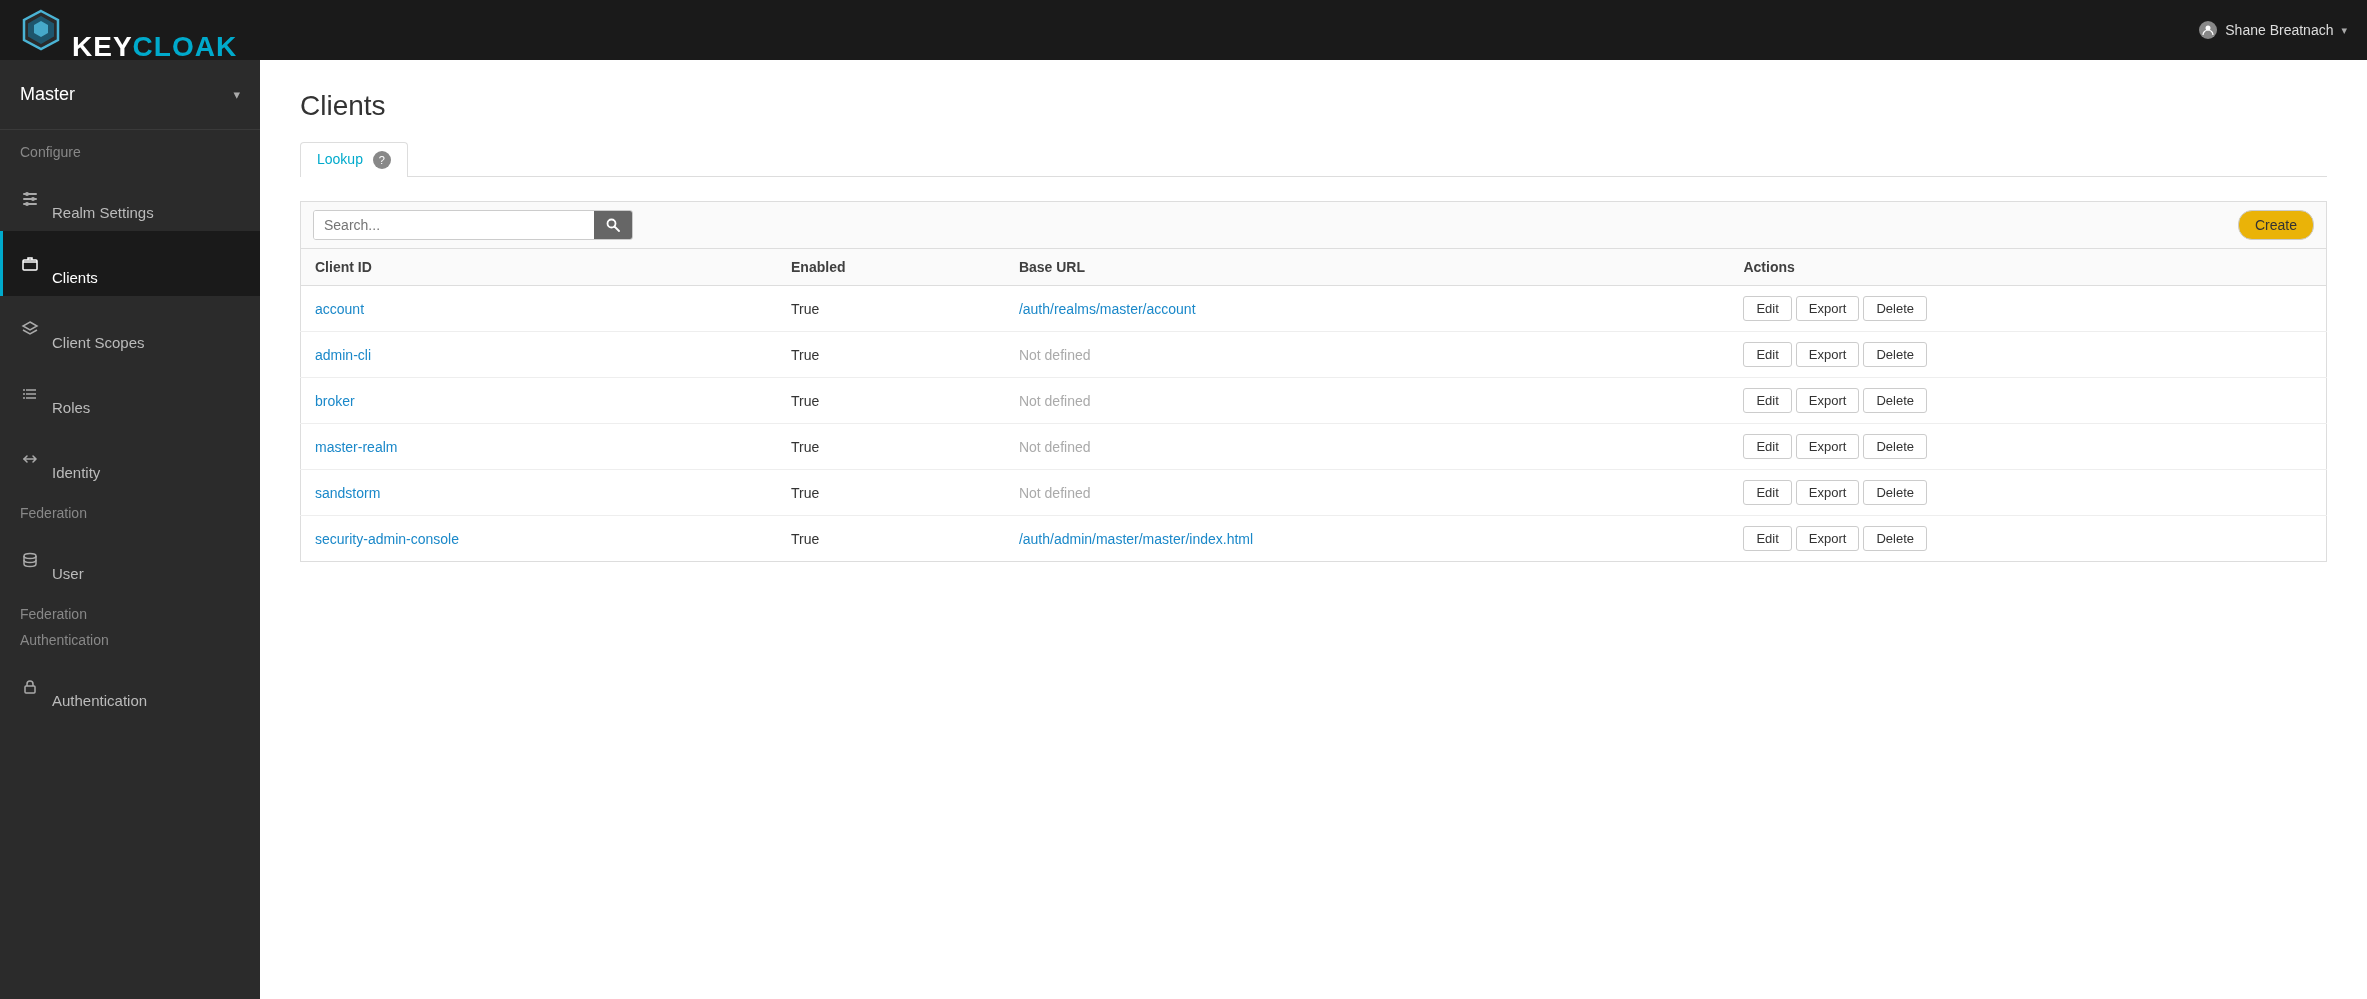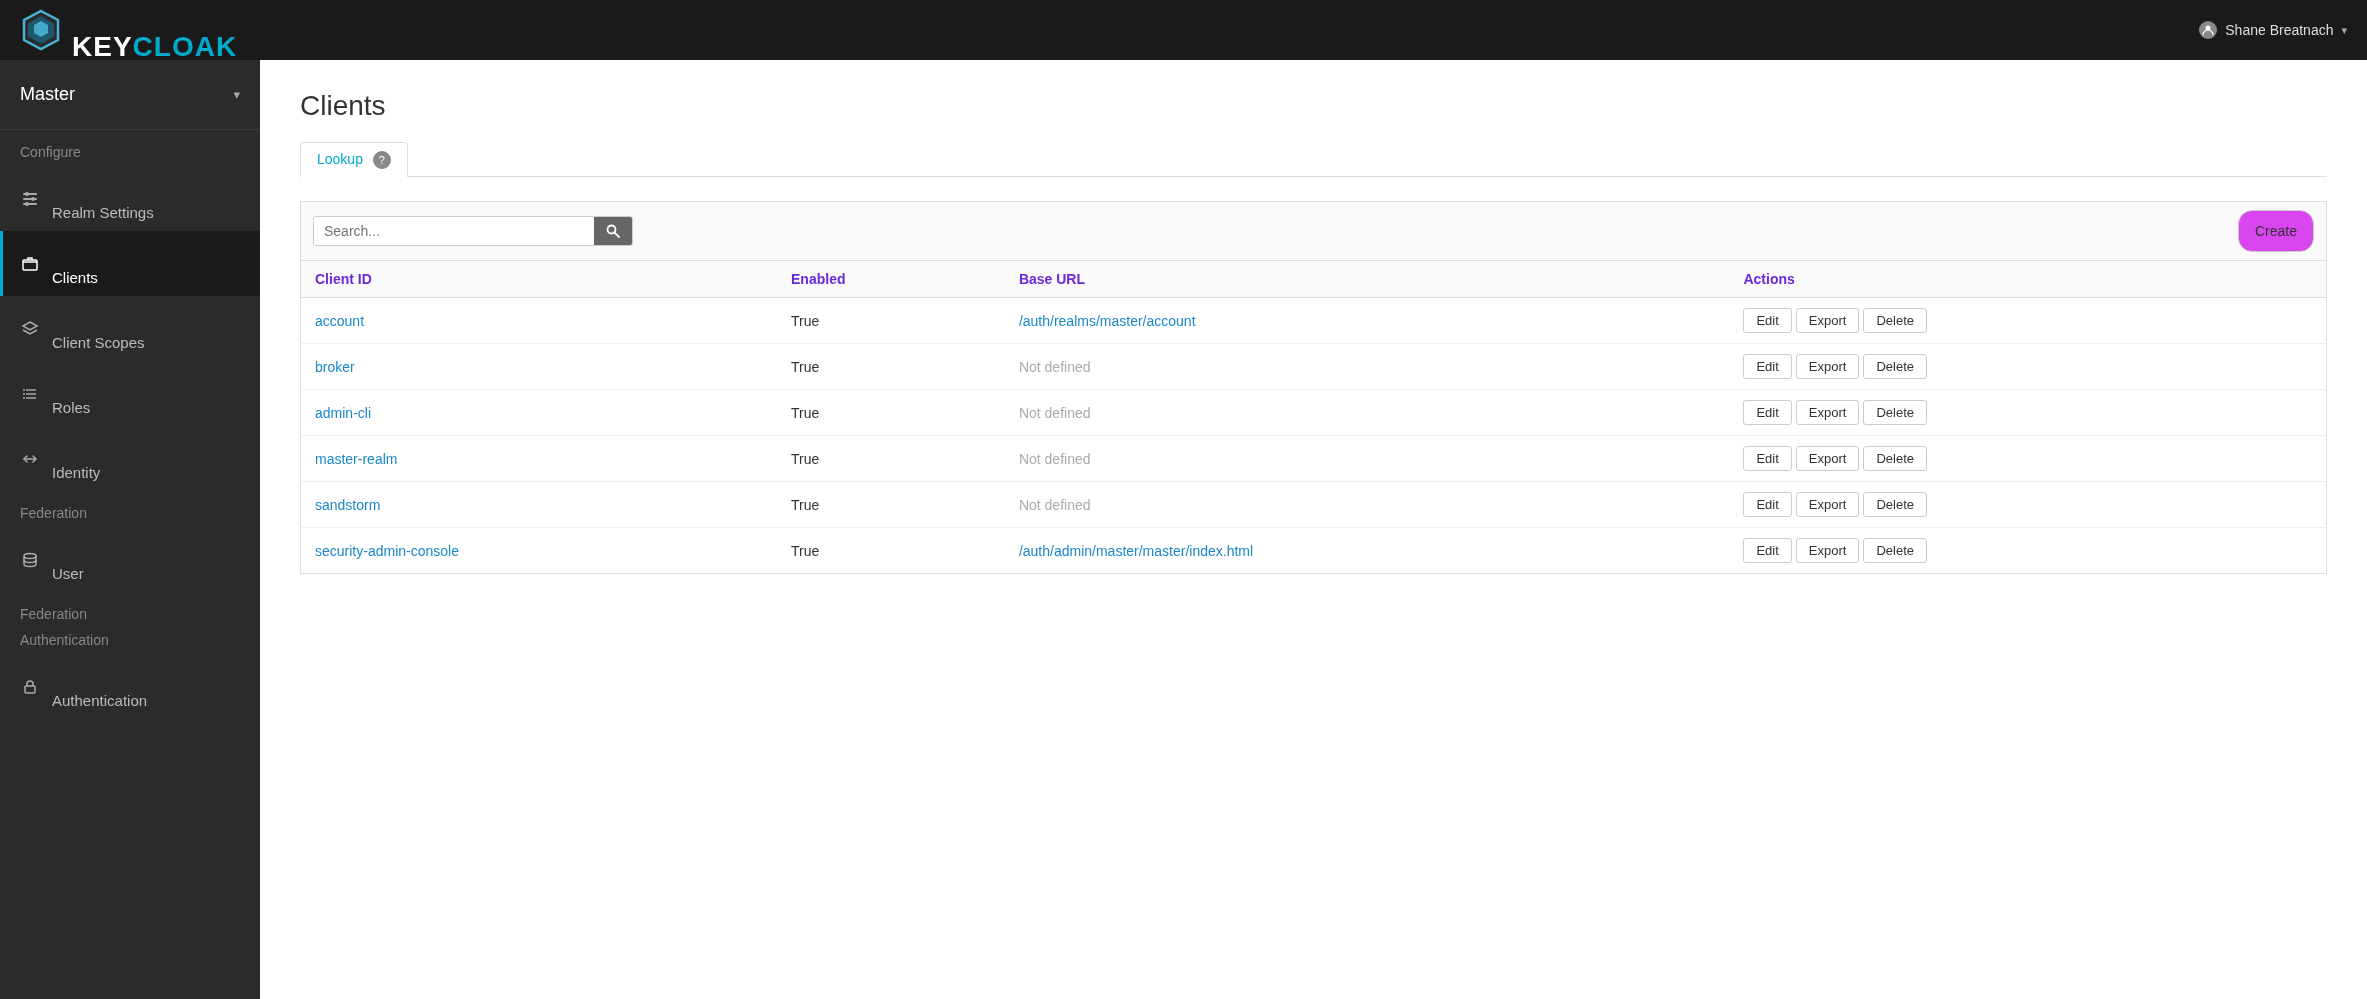--- a/index.html
+++ b/index.html
@@ -198,43 +198,43 @@
     }
     .search-box button {
       background: #666;
       border: none;
       padding: 7px 12px;
       cursor: pointer;
       color: #fff;
       font-size: 14px;
     }
     .create-btn {
-      background: #d946ef;
+      background: #eab308;
       border: 1px solid #ccc;
-      padding: 12px 16px;
+      padding: 6px 16px;
       font-size: 14px;
       cursor: pointer;
       border-radius: 14px;
       color: #333;
     }
 
     
     table {
       width: 100%;
       border-collapse: collapse;
       border: 1px solid #ddd;
     }
     thead tr {
       background: #fafafa;
     }
     thead th {
       padding: 10px 14px;
       text-align: left;
       font-weight: 600;
-      color: #6d28d9;
+      color: #404040;
       font-size: 14px;
       border-bottom: 1px solid #ddd;
     }
     tbody tr {
       border-bottom: 1px solid #eee;
     }
     tbody tr:last-child { border-bottom: none; }
     tbody td {
       padding: 10px 14px;
       font-size: 14px;
@@ -412,27 +412,27 @@
         </tr>
       </thead>
       <tbody id="clients-tbody">
       <tr>
             <td><a href="#" class="link">account</a></td>
             <td>True</td>
             <td><a href="#" class="link">/auth/realms/master/account</a></td>
             <td><button class="action-btn">Edit</button><button class="action-btn">Export</button><button class="action-btn">Delete</button></td>
           </tr>
           <tr>
+            <td><a href="#" class="link">admin-cli</a></td>
+            <td>True</td>
+            <td class="text-muted">Not defined</td>
+            <td><button class="action-btn">Edit</button><button class="action-btn">Export</button><button class="action-btn">Delete</button></td>
+          </tr>
+          <tr>
             <td><a href="#" class="link">broker</a></td>
-            <td>True</td>
-            <td class="text-muted">Not defined</td>
-            <td><button class="action-btn">Edit</button><button class="action-btn">Export</button><button class="action-btn">Delete</button></td>
-          </tr>
-          <tr>
-            <td><a href="#" class="link">admin-cli</a></td>
             <td>True</td>
             <td class="text-muted">Not defined</td>
             <td><button class="action-btn">Edit</button><button class="action-btn">Export</button><button class="action-btn">Delete</button></td>
           </tr>
           <tr>
             <td><a href="#" class="link">master-realm</a></td>
             <td>True</td>
             <td class="text-muted">Not defined</td>
             <td><button class="action-btn">Edit</button><button class="action-btn">Export</button><button class="action-btn">Delete</button></td>
           </tr>

